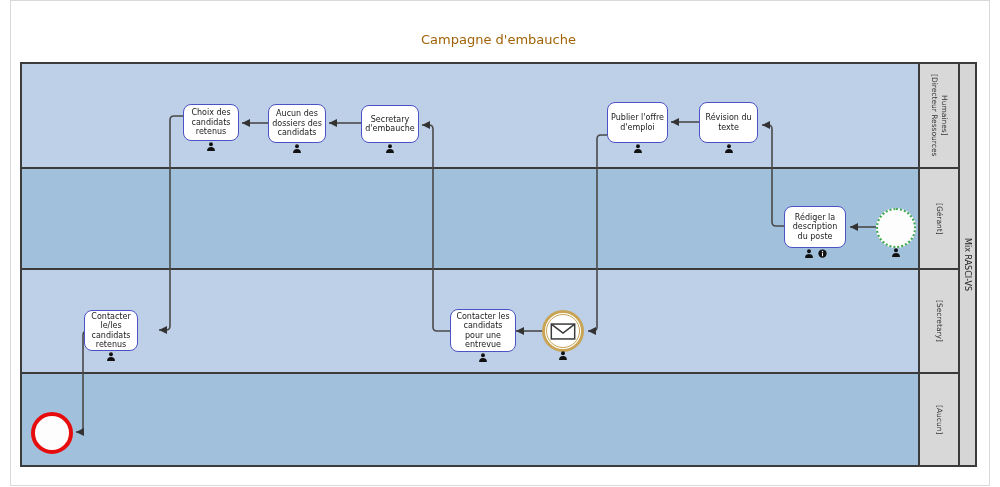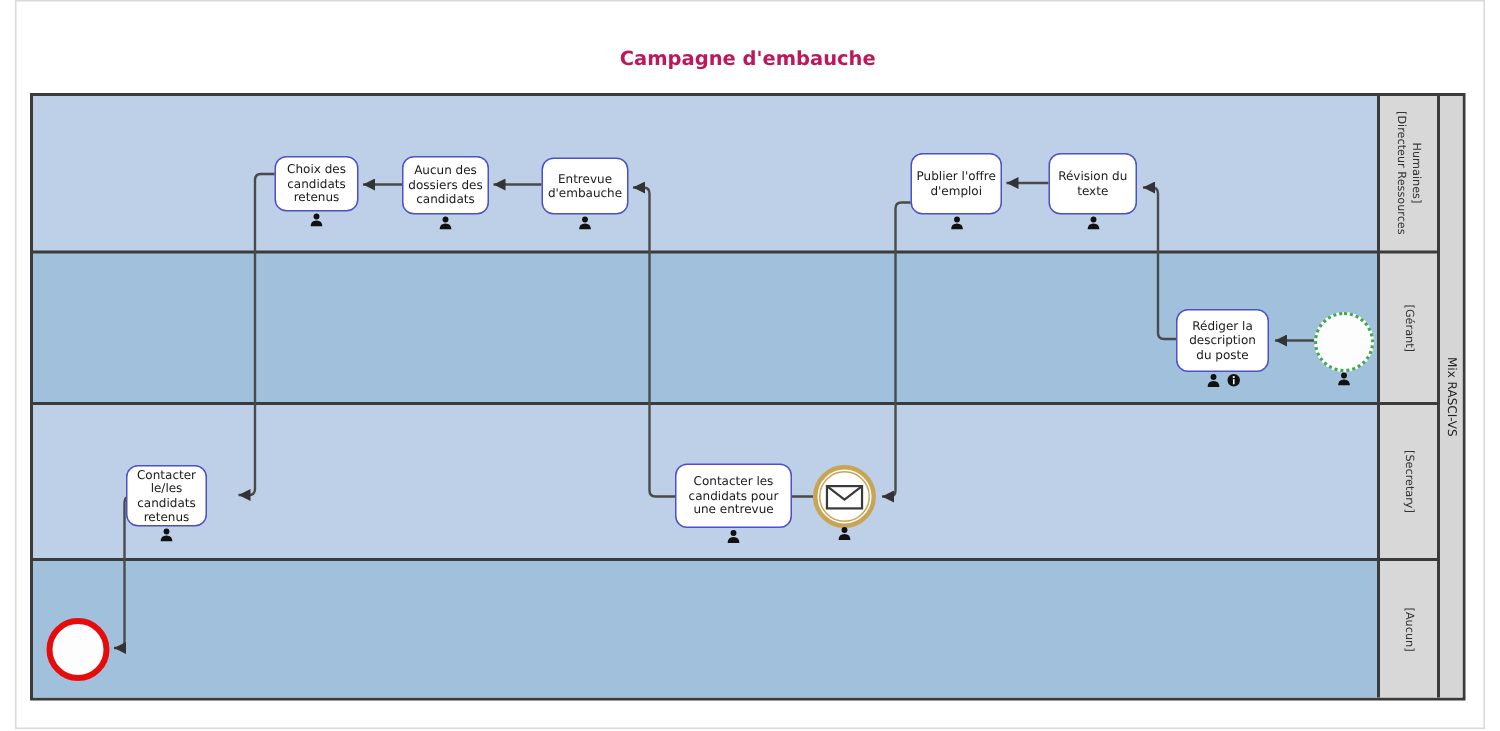--- a/index.html
+++ b/index.html
@@ -1,20 +1,20 @@
 <!DOCTYPE html>
 <html><head>
 <meta charset="utf-8">
 <style>
   * { box-sizing: border-box; margin: 0; padding: 0; }
   body { background:#fff; font-family:"DejaVu Sans", sans-serif; }
   #canvas { position:relative; width:1000px; height:487px; background:#fff; overflow:hidden; }
   #frame { position:absolute; left:10px; top:0; width:980px; height:486px; border:1px solid #d9d9d9; }
   #diagram-title { position:absolute; left:20px; top:32px; width:957px; text-align:center;
-    font-size:13px; font-weight:bold; color:#be185d; }
+    font-size:13px; font-weight:normal; color:#a16207; }
 
   
   #pool { position:absolute; left:20px; top:62px; width:957px; height:405px;
     border:2px solid #3b3b3b; display:flex; flex-direction:row; }
   #lanes-col { width:898px; display:flex; flex-direction:column; }
   .lane { width:100%; }
   .lane + .lane { border-top:2px solid #3b3b3b; }
   .lane-light { background:#bdd0e7; }
   .lane-dark  { background:#a0c0dc; }
   #labels-col { width:40px; display:flex; flex-direction:column; border-left:2px solid #3b3b3b; background:#d8d8d8; }
@@ -113,21 +113,21 @@
   <div class="task" style="left:268px;top:104px;width:58px;height:39px">
     <span>Aucun des dossiers des candidats</span>
     <div class="task-icons">
       <svg class="person-svg" viewBox="0 0 12 11">
           <circle cx="6" cy="2.8" r="2.4" fill="#111"></circle>
           <path d="M1.2,11 Q1.2,6.1 6,6.1 Q10.8,6.1 10.8,11 Z" fill="#111"></path>
         </svg>
     </div>
   </div>
   <div class="task" style="left:361px;top:105px;width:58px;height:38px">
-    <span>Entrevue d'embauche</span>
+    <span>Secretary d'embauche</span>
     <div class="task-icons">
       <svg class="person-svg" viewBox="0 0 12 11">
           <circle cx="6" cy="2.8" r="2.4" fill="#111"></circle>
           <path d="M1.2,11 Q1.2,6.1 6,6.1 Q10.8,6.1 10.8,11 Z" fill="#111"></path>
         </svg>
     </div>
   </div>
   <div class="task" style="left:607px;top:102px;width:61px;height:41px">
     <span>Publier l'offre d'emploi</span>
     <div class="task-icons">
@@ -162,21 +162,21 @@
   </div>
   <div class="task" style="left:84px;top:310px;width:54px;height:41px">
     <span>Contacter le/les candidats retenus</span>
     <div class="task-icons">
       <svg class="person-svg" viewBox="0 0 12 11">
           <circle cx="6" cy="2.8" r="2.4" fill="#111"></circle>
           <path d="M1.2,11 Q1.2,6.1 6,6.1 Q10.8,6.1 10.8,11 Z" fill="#111"></path>
         </svg>
     </div>
   </div>
-  <div class="task" style="left:450px;top:309px;width:78px;height:43px">
+  <div class="task" style="left:450px;top:309px;width:66px;height:43px">
     <span>Contacter les candidats pour une entrevue</span>
     <div class="task-icons">
       <svg class="person-svg" viewBox="0 0 12 11">
           <circle cx="6" cy="2.8" r="2.4" fill="#111"></circle>
           <path d="M1.2,11 Q1.2,6.1 6,6.1 Q10.8,6.1 10.8,11 Z" fill="#111"></path>
         </svg>
     </div>
   </div>
 
   <div class="bpmn-event" id="start-event">

